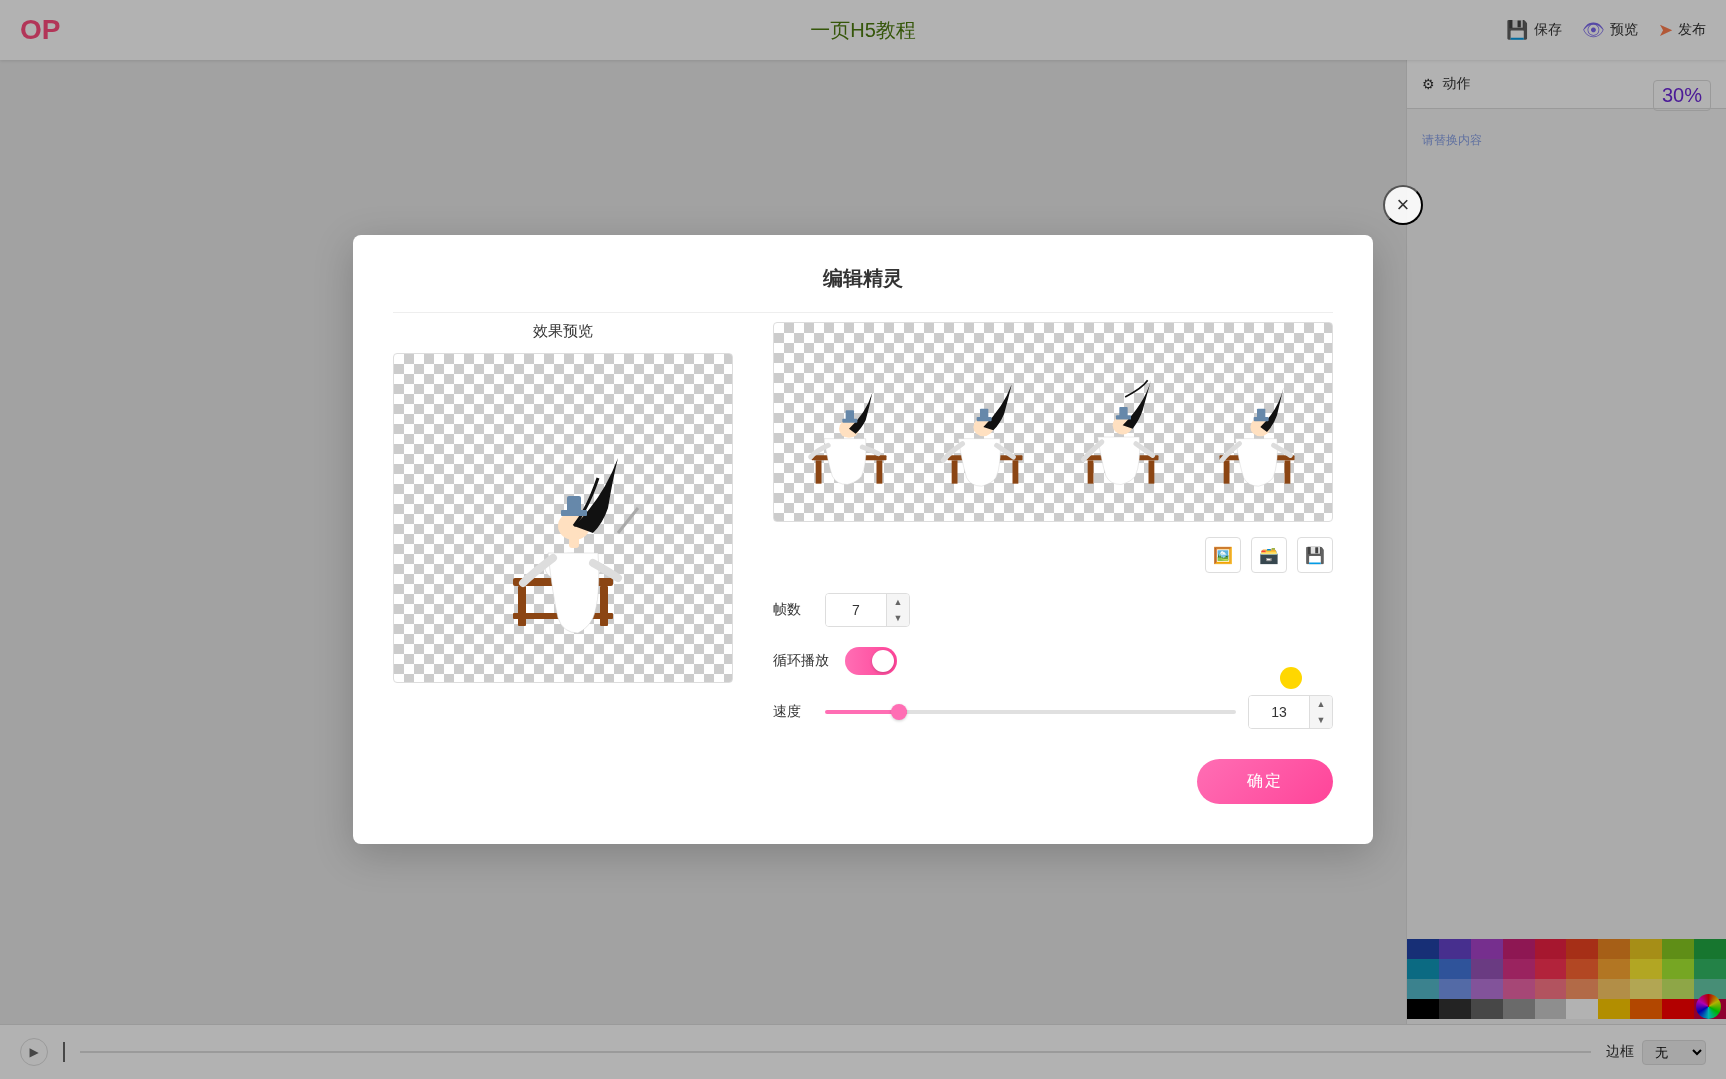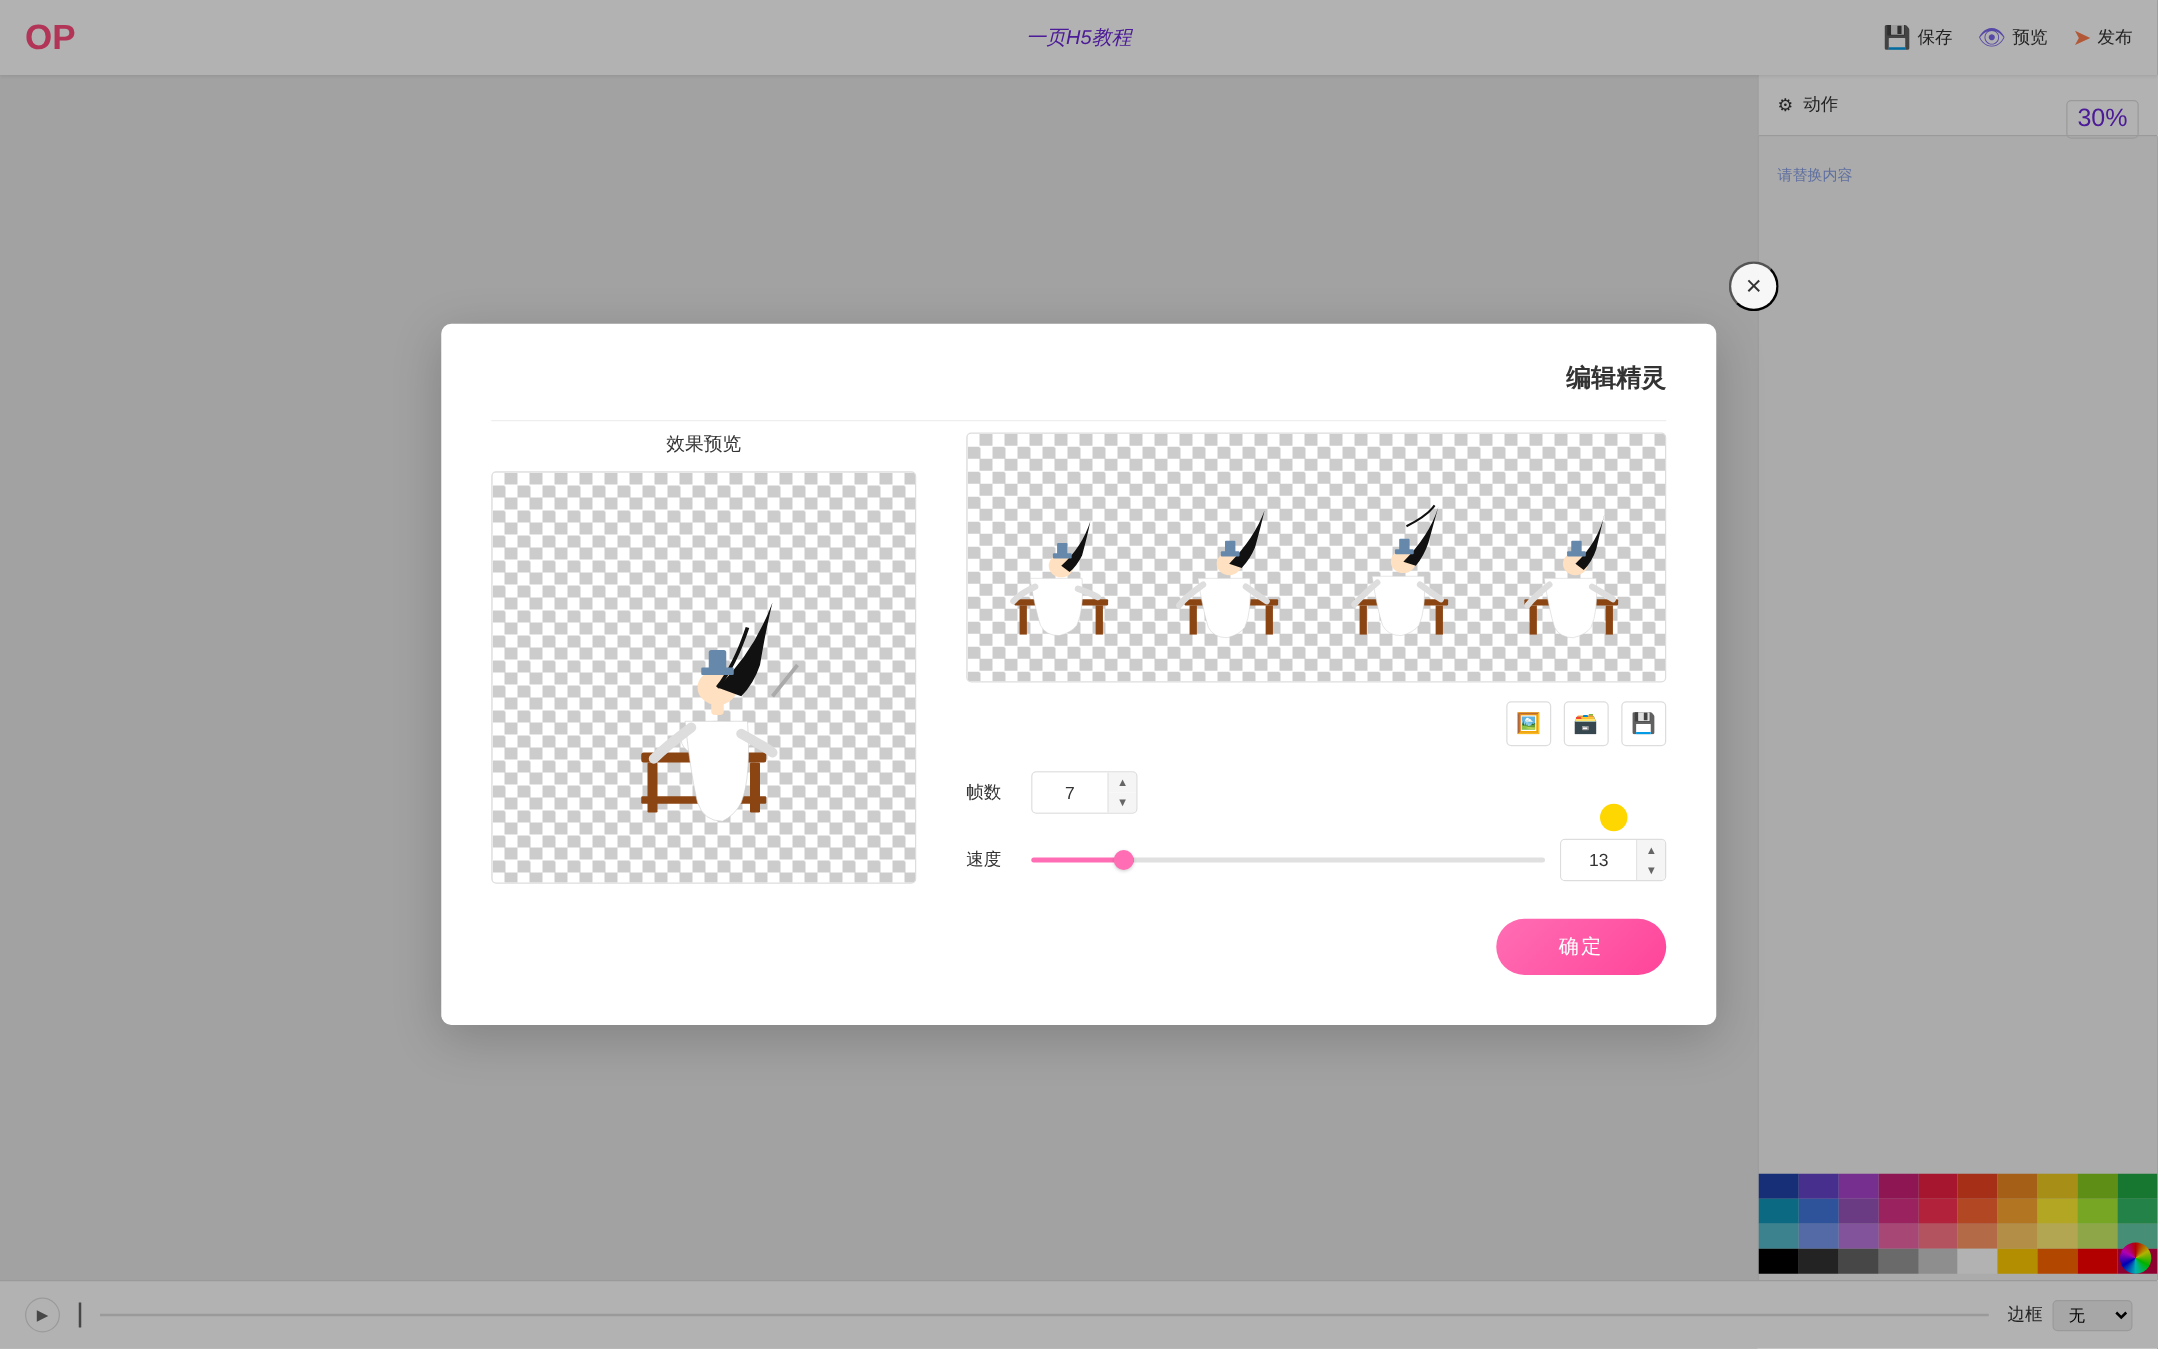--- a/index.html
+++ b/index.html
@@ -35,23 +35,22 @@
     .logo {
       font-size: 28px;
       font-weight: bold;
       color: #ff4d7e;
     }
 
     .page-title {
       position: absolute;
       left: 50%;
       transform: translateX(-50%);
-      font-size: 16px;
-      color: #6d28d9;
-      font-style: italic;
+      font-size: 20px;
+      color: #4d7c0f;
     }
 
     .top-actions {
       margin-left: auto;
       display: flex;
       gap: 20px;
       align-items: center;
     }
 
     .top-btn {
@@ -95,21 +94,21 @@
       border-radius: 50%;
       display: flex;
       align-items: center;
       justify-content: center;
       cursor: pointer;
       font-size: 20px;
       color: #333;
     }
 
     .modal-title {
-      text-align: right;
+      text-align: center;
       font-size: 20px;
       font-weight: bold;
       color: #333;
       margin-bottom: 9px;
       padding-bottom: 20px;
       border-bottom: 1px solid #eee;
     }
 
     .modal-body {
       display: flex;
@@ -657,20 +656,29 @@
               <span class="control-label">帧数</span>
               <div class="number-input-wrap">
                 <input type="text" class="number-input" value="7" style="">
                 <div class="number-arrows">
                   <button class="arrow-btn">▲</button>
                   <button class="arrow-btn">▼</button>
                 </div>
               </div>
             </div>
 
+            <div class="control-row">
+              <span class="control-label" style="width:60px;">循环播放</span>
+              <div class="toggle-wrap">
+                <div class="toggle">
+                  <div class="toggle-knob"></div>
+                  <span class="toggle-pause">⏸</span>
+                </div>
+              </div>
+            </div>
 
             <div class="control-row" style="grid-column: 1 / -1;">
               <span class="control-label">速度</span>
               <div class="slider-wrap">
                 <div class="slider-track">
                   <div class="slider-thumb"></div>
                 </div>
               </div>
               <div class="speed-input-wrap">
 

